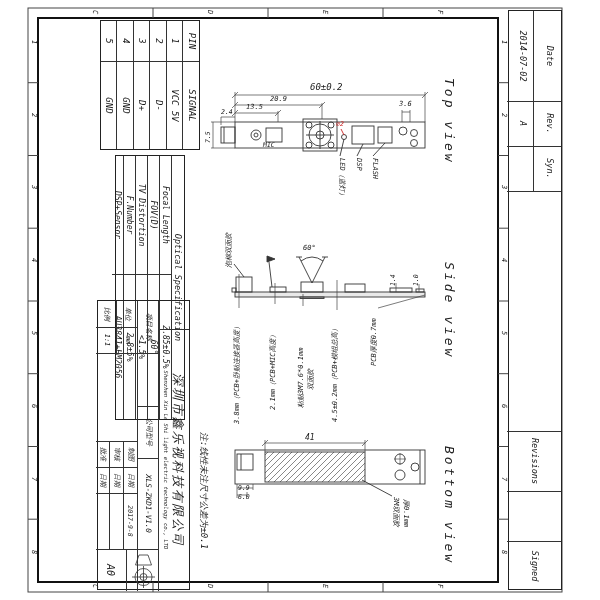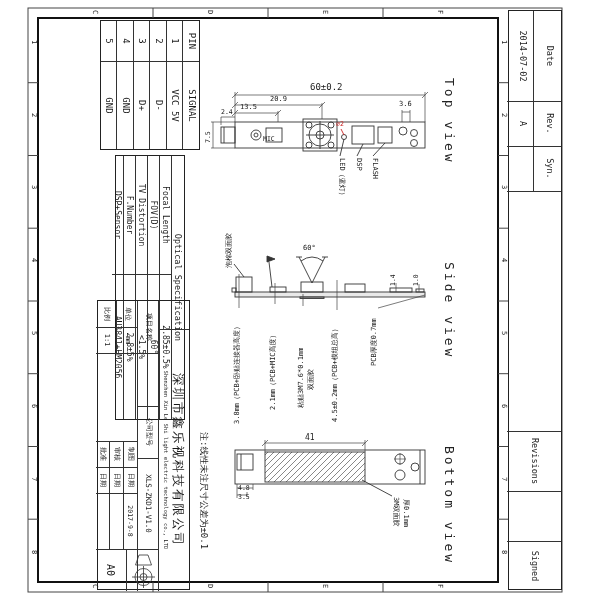--- a/index.html
+++ b/index.html
@@ -1,17 +1,17 @@
 <!DOCTYPE html>
 <html><head>
 <meta charset="utf-8">
 <style>
   html,body{margin:0;padding:0;background:#fff;}
   #sheet{position:relative;width:600px;height:600px;background:#fff;overflow:hidden;
-         font-family:"DejaVu Sans Mono","DejaVu Sans",sans-serif;color:#1a1a1a;}
+         font-family:"DejaVu Sans Mono","DejaVu Sans",sans-serif;color:#1a1a1a;font-style:italic;}
   .abs{position:absolute;}
   .t{position:absolute;font-size:8px;line-height:1.1;white-space:nowrap;color:#1a1a1a;}
   .r90{transform:rotate(90deg);transform-origin:0 0;}
   .r270{transform:rotate(-90deg);transform-origin:0 0;}
   .cell{position:absolute;box-sizing:border-box;}
   .bl{border-left:0.8px solid #333;}
   .bt{border-top:0.8px solid #333;}
   .ctr{text-align:center;}
   .box{position:absolute;box-sizing:border-box;border:1.2px solid #222;background:transparent;}
   .pingrid{display:grid;grid-template-columns:40px 1fr;}
@@ -218,48 +218,48 @@
         <div>2.8±5%</div>
       </div>
     <div class="optrow">
         <div>DSP+Sensor</div>
         <div>AU3841+HM2056</div>
       </div>
   </div>
 
   <span class="t" style="left:310px;top:83px;font-size:9px">60±0.2</span>
   <span class="t small" style="left:270px;top:96px">20.9</span>
-  <span class="t small" style="left:240px;top:104px">13.5</span>
+  <span class="t small" style="left:246px;top:104px">13.5</span>
   <span class="t small" style="left:399px;top:101px">3.6</span>
   <span class="t tiny" style="left:221px;top:109px">2.4</span>
   <span class="t tiny r270" style="left:205px;top:143px">7.5</span>
   <span class="t tiny red" style="left:336px;top:121px">⌀2</span>
-  <span class="t tiny" style="left:263px;top:136px">MIC</span>
+  <span class="t tiny" style="left:263px;top:142px">MIC</span>
   <span class="t small r90" style="left:345px;top:158px">LED（蓝灯）</span>
   <span class="t small r90" style="left:362px;top:158px">DSP</span>
   <span class="t small r90" style="left:378px;top:158px">FLASH</span>
   <span class="t vtitle r90" style="left:456px;top:78px">Top view</span>
 
   <span class="t small" style="left:303px;top:245px">60°</span>
   <span class="t small r270" style="left:226px;top:268px">泡棉双面胶</span>
   <span class="t tiny r270" style="left:390px;top:286px">1.4</span>
   <span class="t tiny r270" style="left:413px;top:286px">1.0</span>
   <span class="t small r270" style="left:234px;top:424px">3.8mm（PCB+卧贴连接器高度）</span>
   <span class="t small r270" style="left:270px;top:410px">2.1mm（PCB+MIC高度）</span>
   <span class="t small r270" style="left:298px;top:408px">粘贴3M7.6*0.1mm</span>
   <span class="t small r270" style="left:308px;top:390px">双面胶</span>
   <span class="t small r270" style="left:332px;top:422px">4.5±0.2mm（PCB+模组总高）</span>
   <span class="t small r270" style="left:371px;top:366px">PCB厚度0.7mm</span>
   <span class="t vtitle r90" style="left:456px;top:262px">Side view</span>
 
   <span class="t r90" style="left:208px;top:432px;font-size:9px">注:线性未注尺寸公差为±0.1</span>
 
   <span class="t" style="left:305px;top:434px">41</span>
-  <span class="t tiny" style="left:238px;top:485px">4.8</span>
-  <span class="t tiny" style="left:238px;top:494px">3.5</span>
+  <span class="t tiny" style="left:238px;top:485px">9.9</span>
+  <span class="t tiny" style="left:238px;top:494px">6.0</span>
   <span class="t small r90" style="left:399px;top:497px">3M双面胶</span>
   <span class="t small r90" style="left:409px;top:499px">厚0.1mm</span>
   <span class="t vtitle r90" style="left:456px;top:446px">Bottom view</span>
 
   <div class="box r90" style="left:562px;top:10px;width:580px;height:54px;border-width:1px">
     <div class="cell bl" style="left:90px;top:0;width:0;height:54px"></div>
     <div class="cell bl" style="left:135px;top:0;width:0;height:54px"></div>
     <div class="cell bl" style="left:180px;top:0;width:0;height:54px"></div>
     <div class="cell bl" style="left:420px;top:0;width:0;height:54px"></div>
     <div class="cell bl" style="left:480px;top:0;width:0;height:54px"></div>

